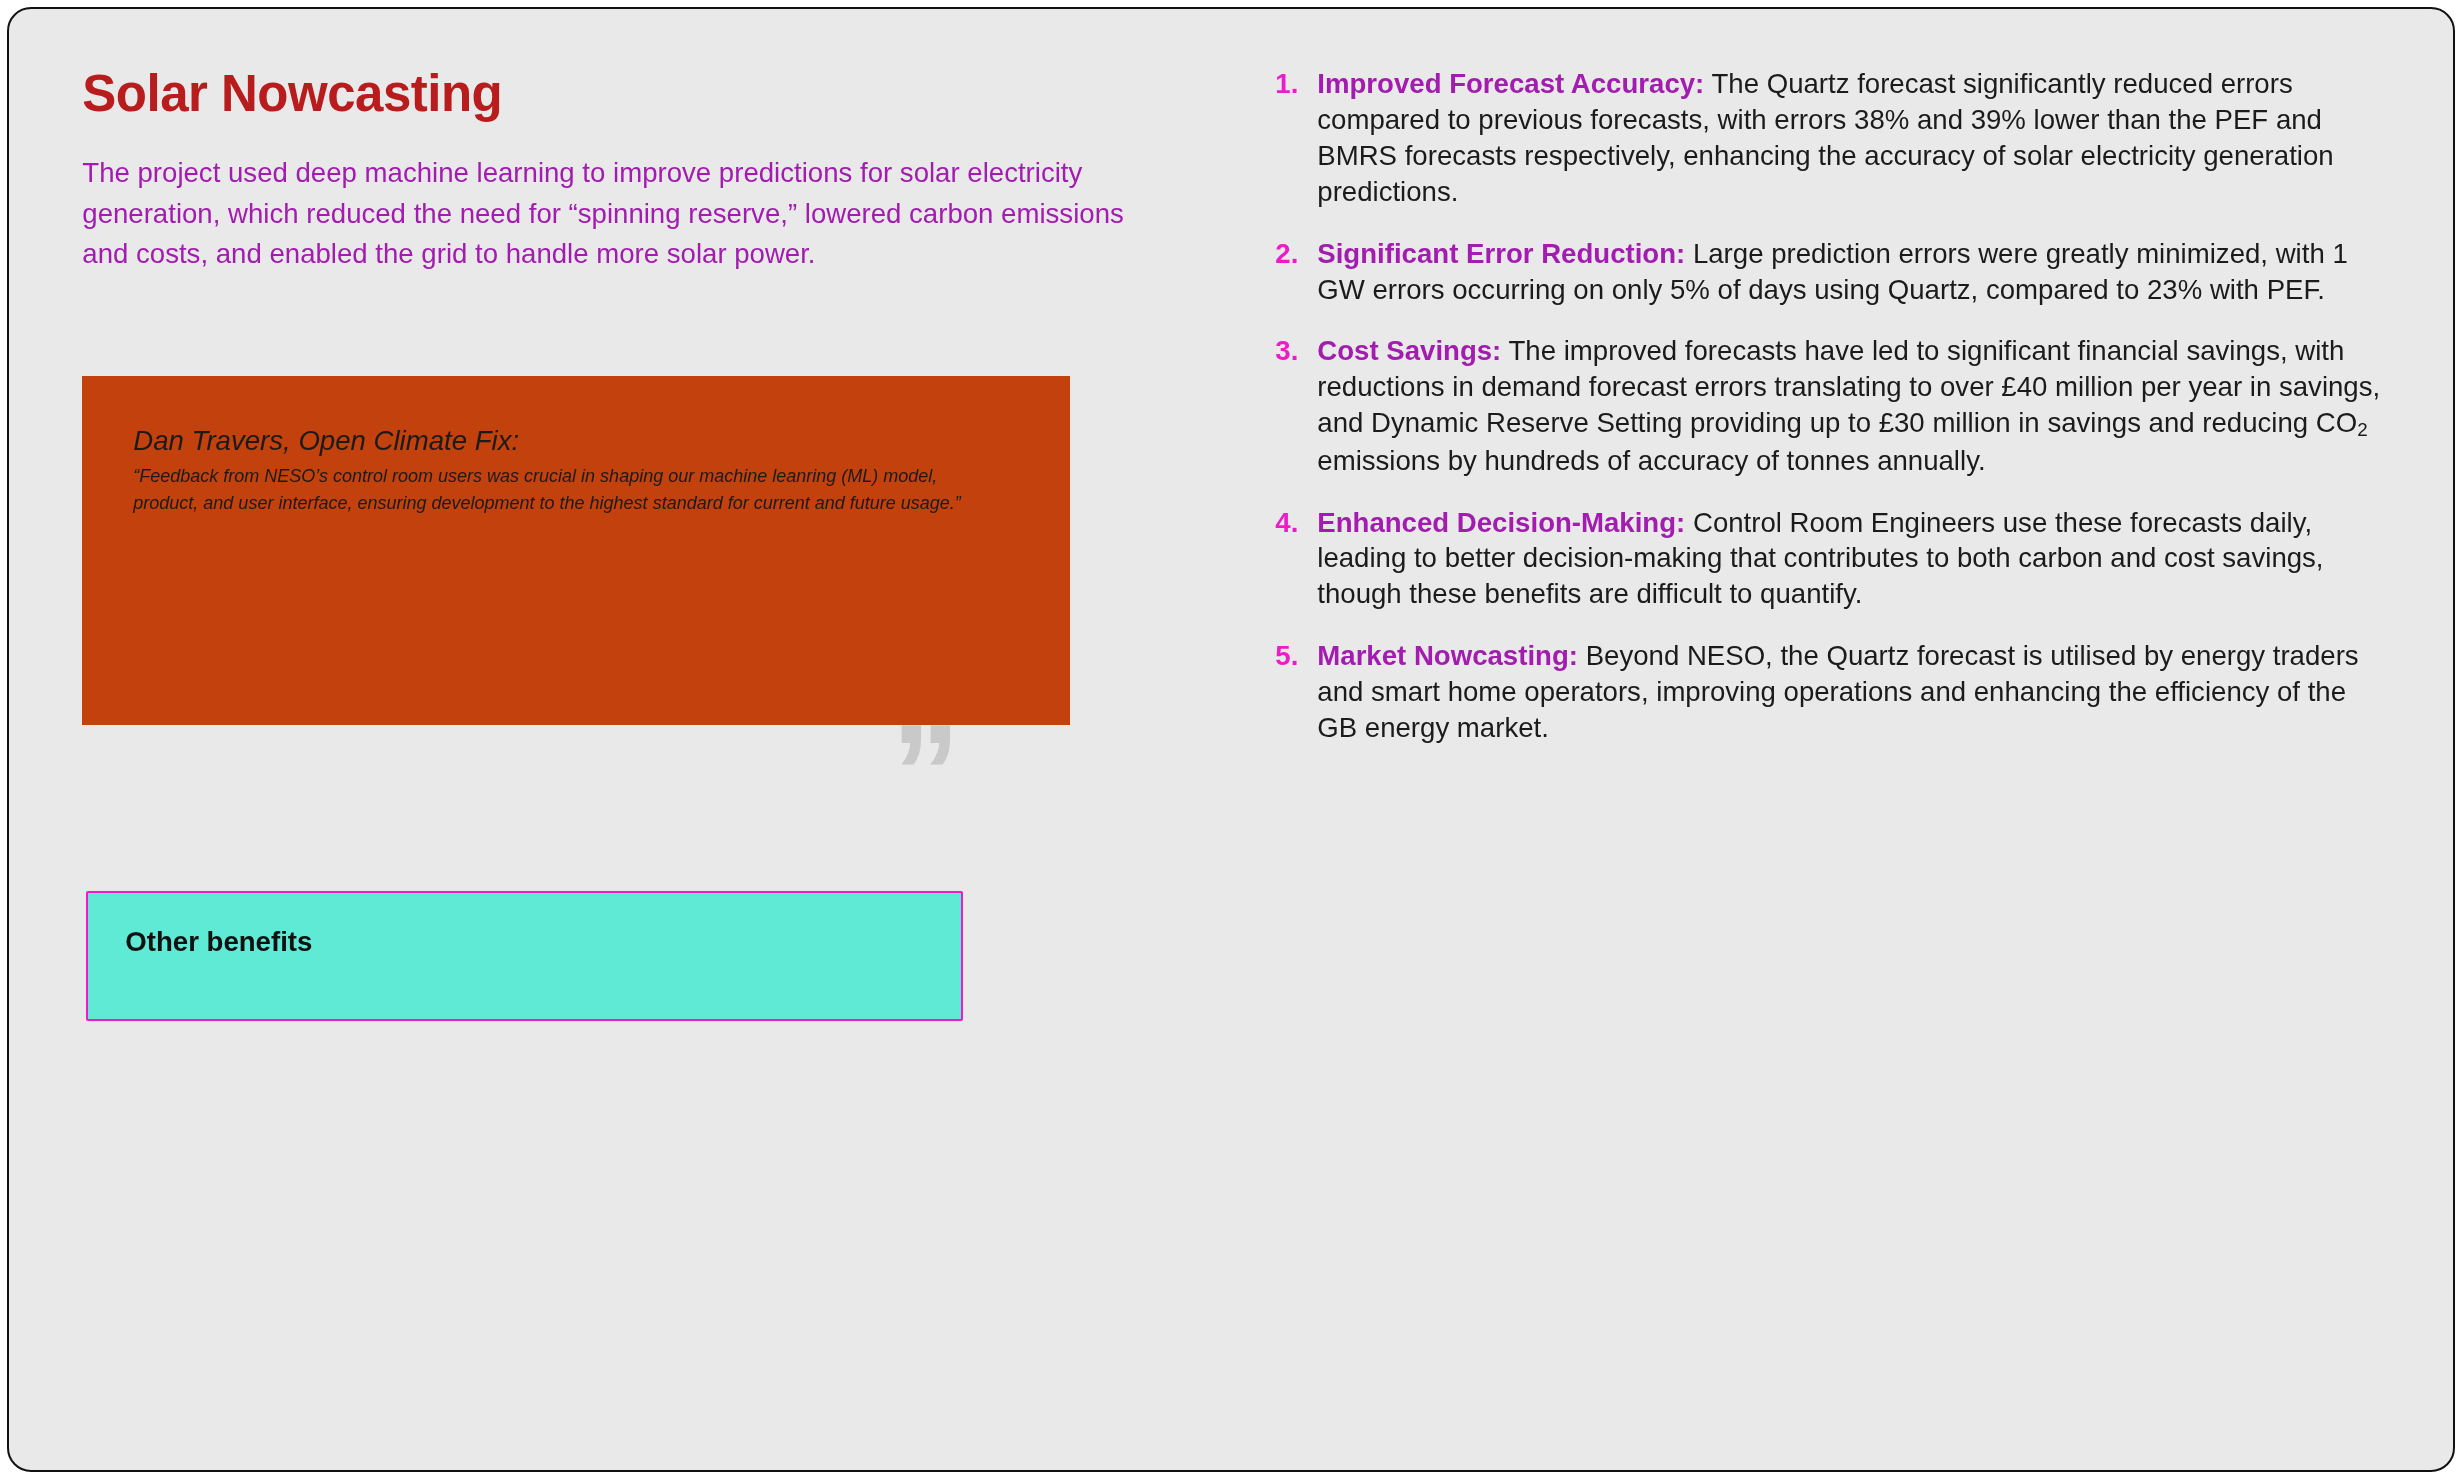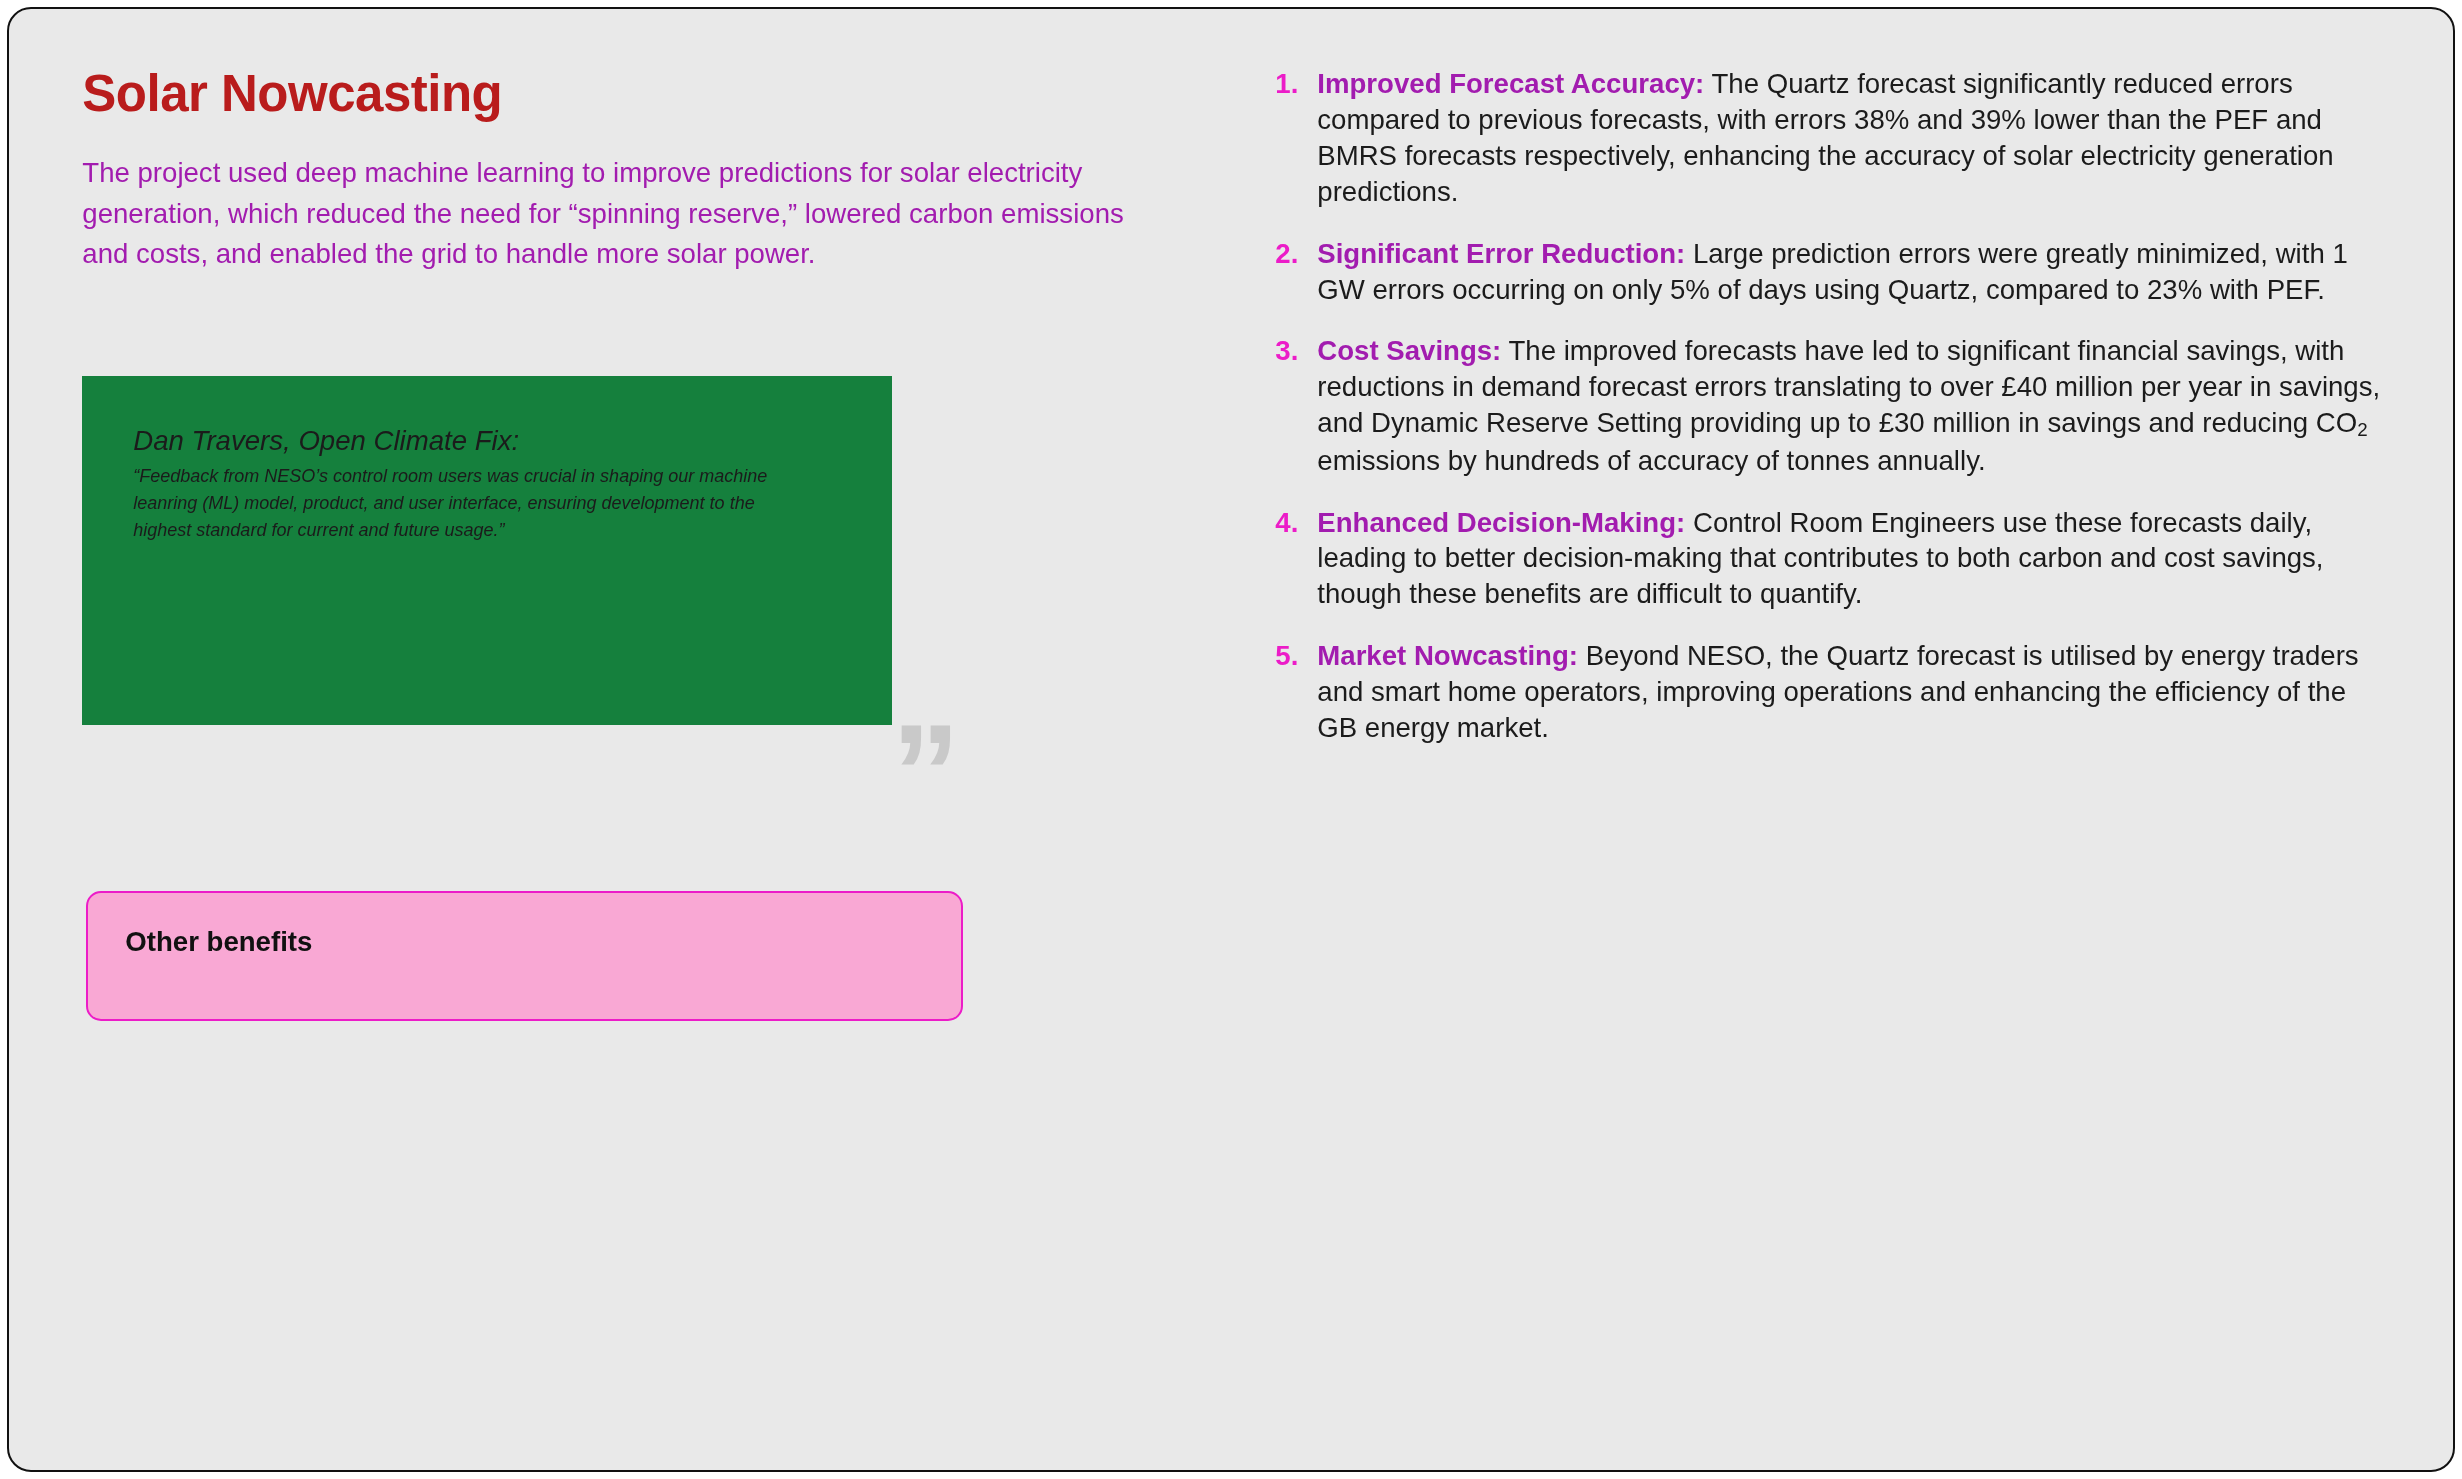--- a/index.html
+++ b/index.html
@@ -68,22 +68,22 @@
   .quote-mark.open {
     left: 11px;
     top: -14.7px;
   }
   .quote-mark.close {
     right: 13px;
     bottom: -116px;
   }
   .quote-box {
     position: relative;
-    background: #15803d;
-    width: 810px;
+    background: #c2410c;
+    width: 988px;
     min-height: 349px;
     padding: 44px 81px 42px 51px;
     box-sizing: border-box;
     z-index: 2;
   }
   .quote-attrib {
     font-size: 27.6px;
     font-style: italic;
     color: #1b1b1b;
     margin: 0 0 1.8px 0;
@@ -96,23 +96,23 @@
     margin: 0;
     line-height: 1.5;
   }
 
   
   .benefits-card {
     position: absolute;
     left: 77px;
     top: 882px;
     width: 877px;
-    background: #f9a8d4;
+    background: #5eead4;
     border: 2.8px solid #ec1cc8;
-    border-radius: 15px;
+    border-radius: 2px;
     padding: 33px 37px 48px 37px;
     box-sizing: border-box;
   }
   .benefits-title {
     font-size: 27.6px;
     font-weight: bold;
     color: #111111;
     margin: 0 0 13px 0;
   }
   .benefits-list {

